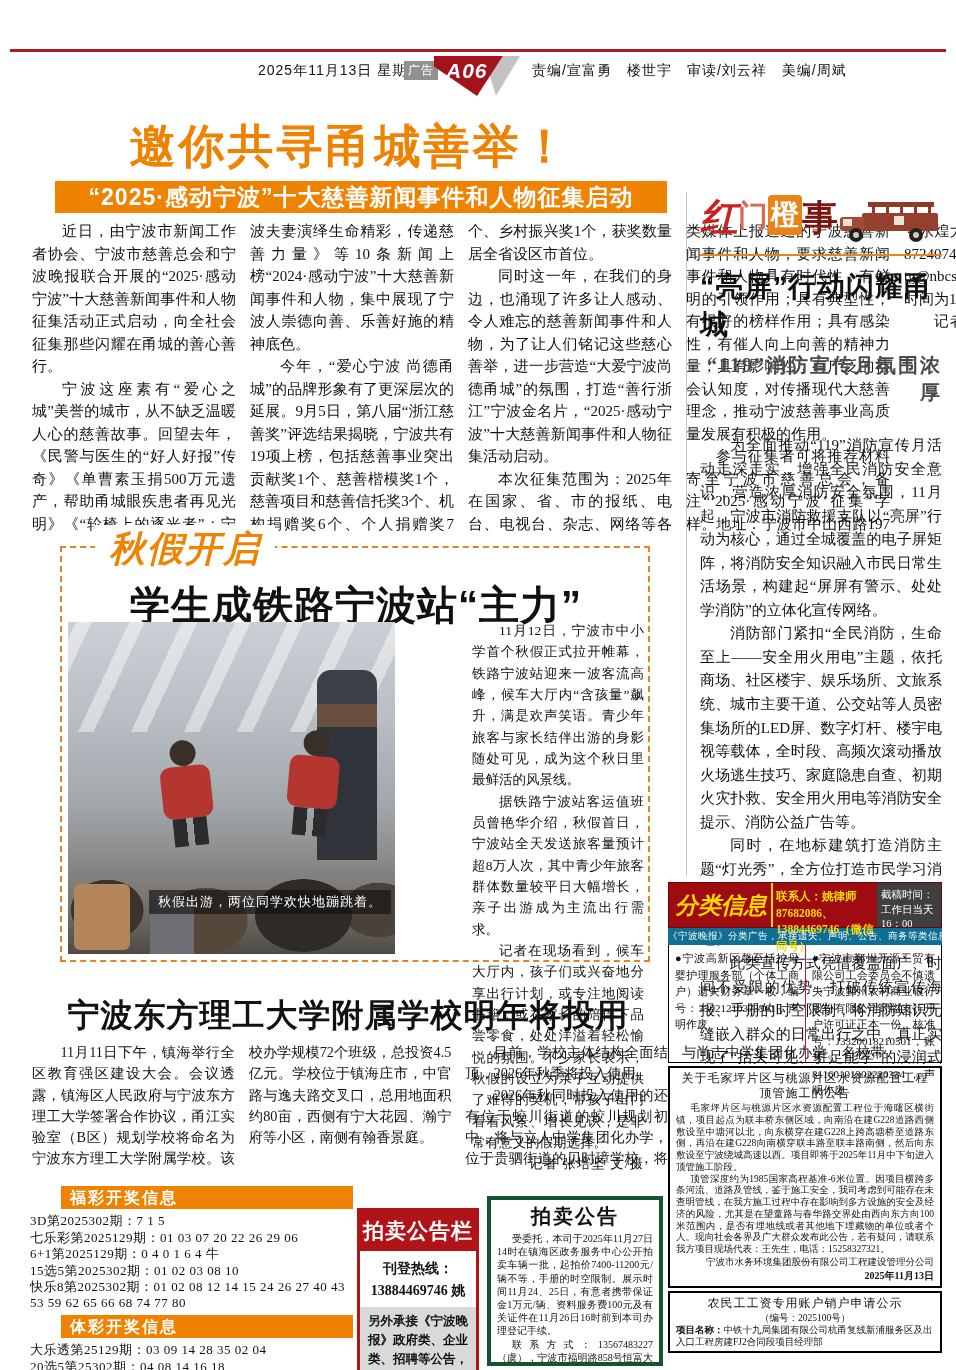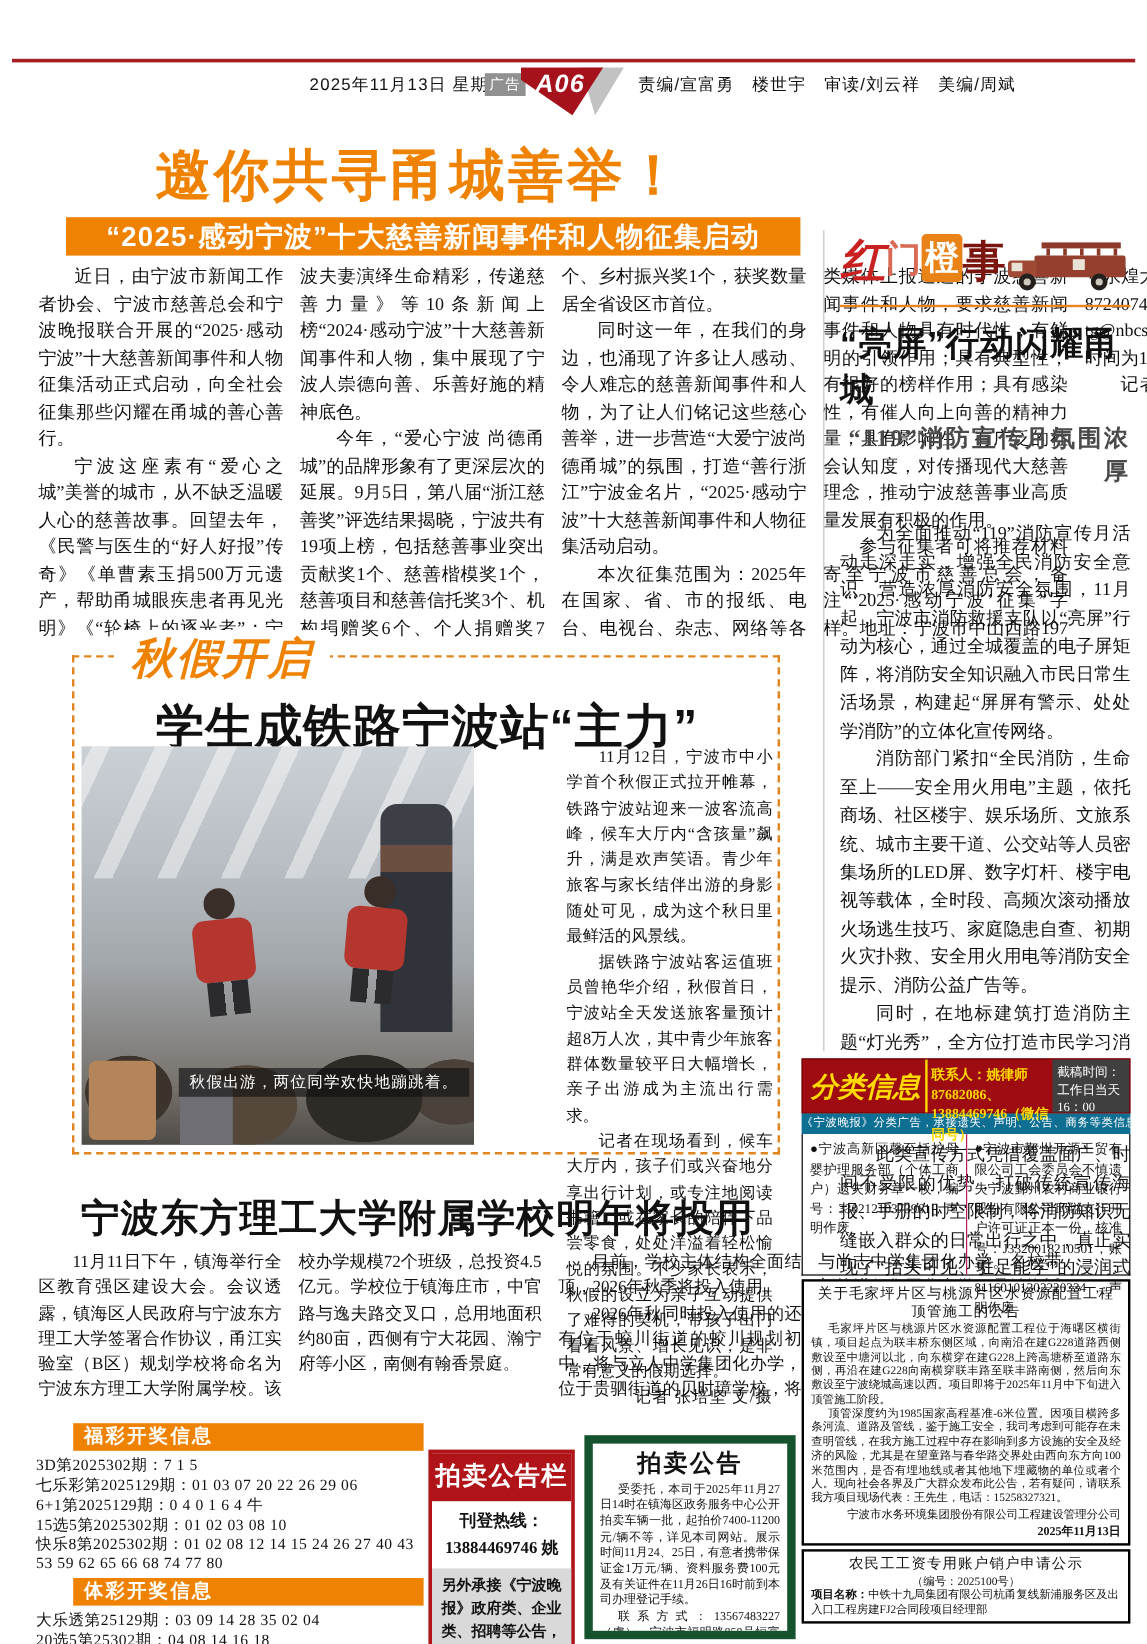--- a/index.html
+++ b/index.html
@@ -102,21 +102,21 @@
   .lot-gap{height:4px}
 
   
   .auction-col{position:absolute;left:357px;top:1208px;width:122px;border:3px solid #b01318;background:#fff;text-align:center}
   .ac-title{background:#b01318;color:#fff;font-weight:bold;font-size:21px;line-height:40px;letter-spacing:1px;
             font-family:"Liberation Sans","DejaVu Sans",sans-serif}
   .ac-hot{padding:7px 2px 6px;font-weight:bold;font-size:14px;line-height:1.55}
   .ac-note{background:#d9d9d9;font-weight:bold;font-size:12.5px;line-height:1.5;padding:5px 3px}
 
   
-  .auction-notice{position:absolute;left:487px;top:1196px;width:176px;height:170px;border:7px solid #14532d;
+  .auction-notice{position:absolute;left:487px;top:1196px;width:176px;height:170px;border:4px solid #14532d;
                   padding:3px 6px;overflow:hidden}
   .an-title{text-align:center;font-weight:bold;font-size:20px;letter-spacing:2px}
   .an-body{font-size:10px;line-height:1.32;text-align:justify;margin-top:2px}
   .an-body p{text-indent:1.5em}
 
   
   .classified{position:absolute;left:668px;top:882px;width:274px}
   .cl-banner{display:flex;align-items:stretch;background:#9e0b10;height:46px;border:1px solid #6d0508}
   .cl-title{color:#ffd900;font-weight:bold;font-style:italic;font-size:23px;line-height:44px;padding:0 4px 0 6px;
             border-right:2px solid #ffd900;white-space:nowrap;font-family:"Liberation Sans","DejaVu Sans",sans-serif}
@@ -254,21 +254,21 @@
     <div class="ac-hot">
       <div>刊登热线：</div>
       <div>13884469746 姚</div>
     </div>
     <div class="ac-note">另外承接《宁波晚报》政府类、企业类、招聘等公告，欢迎垂询！</div>
   </div>
 
   <div class="auction-notice">
     <div class="an-title">拍卖公告</div>
     <div class="an-body">
-      <p>受委托，本司于2025年11月27日14时在镇海区政务服务中心公开拍卖车辆一批，起拍价7400-11200元/辆不等，详见本司网站。展示时间11月24、25日，有意者携带保证金1万元/辆、资料服务费100元及有关证件在11月26日16时前到本司办理登记手续。</p>
+      <p>受委托，本司于2025年11月27日14时在镇海区政务服务中心公开拍卖车辆一批，起拍价7400-11200元/辆不等，手册的时空限制。展示时间11月24、25日，有意者携带保证金1万元/辆、资料服务费100元及有关证件在11月26日16时前到本司办理登记手续。</p>
       <p>联系方式：13567483227（虞），宁波市福明路858号恒富大厦2号楼1609室。</p>
     </div>
 
   </div>
 
   <div class="classified">
     <div class="cl-banner">
       <span class="cl-title">分类信息</span>
       <span class="cl-contact">联系人：姚律师 87682086、13884469746（微信同号）</span>
       <span class="cl-deadline">截稿时间：工作日当天16：00</span>

